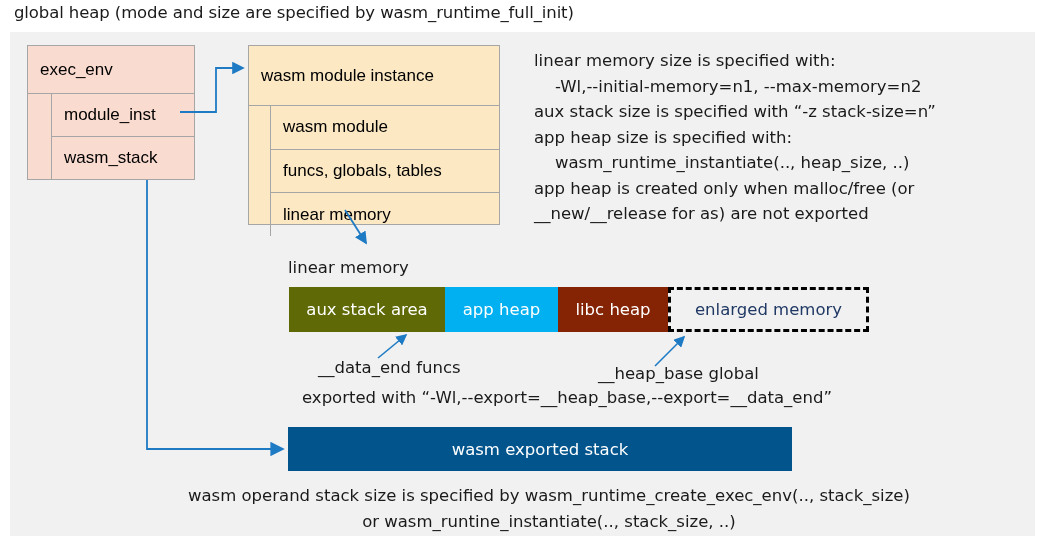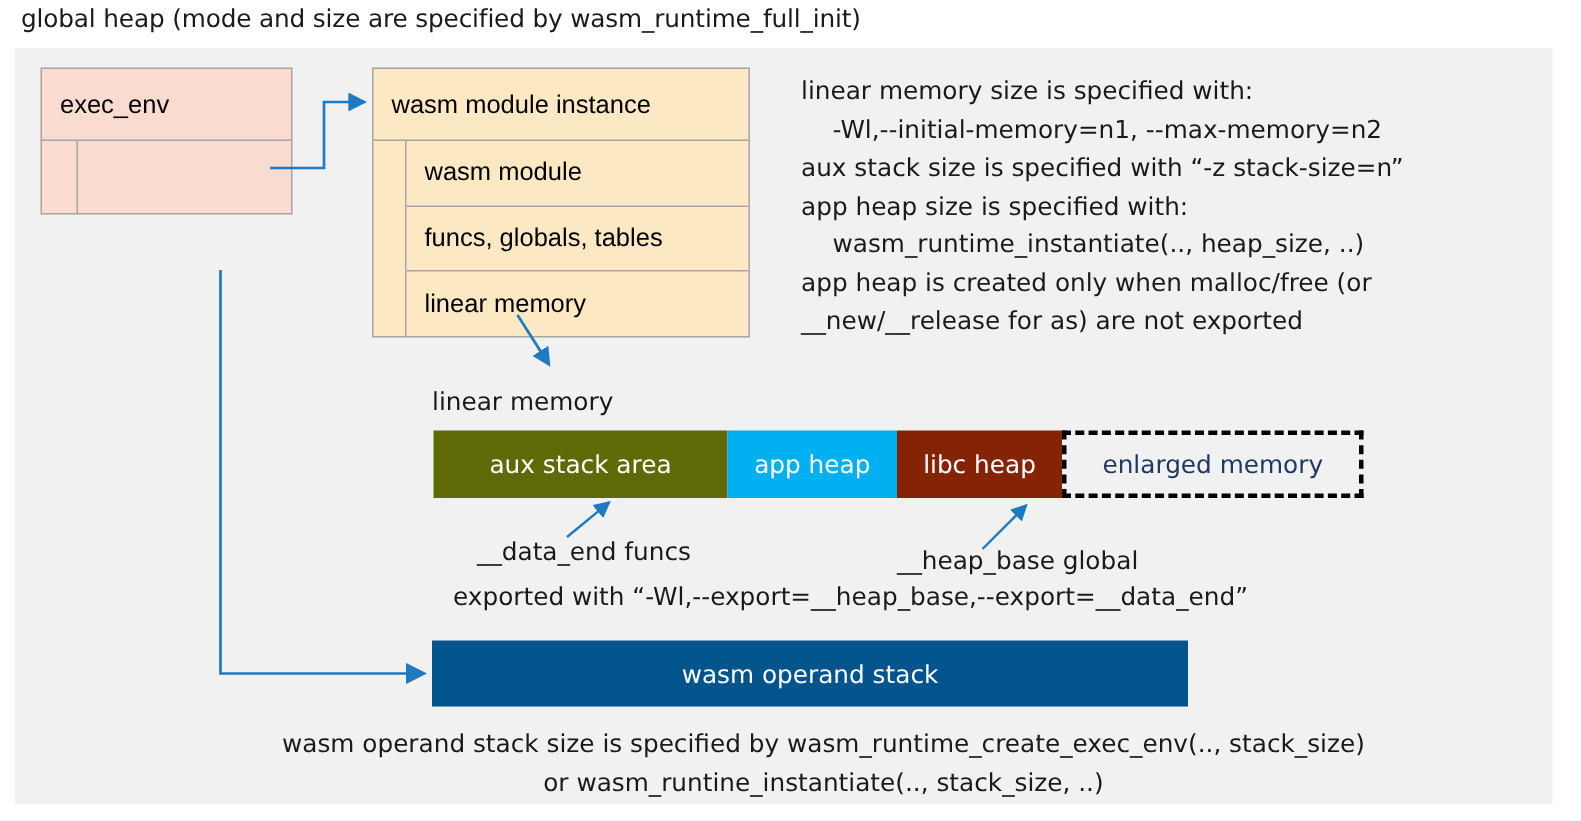--- a/index.html
+++ b/index.html
@@ -50,26 +50,26 @@
     flex: 1;
     display: flex; align-items: center;
     padding-left: 12px;
     font-size: 17px;
     color: #000;
     font-family: "Liberation Sans", sans-serif;
     border-bottom: 1px solid #a6a6a6;
   }
   .struct .row:last-child { border-bottom: none; }
 
-  #exec-env { left: 27px; top: 45px; width: 168px; height: 98px; background: #fadbd0; }
+  #exec-env { left: 27px; top: 45px; width: 168px; height: 135px; background: #fadbd0; }
   #exec-env .hdr { height: 48px; }
   #exec-env .gutter { width: 24px; }
 
   #module-inst { left: 248px; top: 45px; width: 252px; height: 180px; background: #fce8c3; }
-  #module-inst .hdr { height: 48px; }
+  #module-inst .hdr { height: 60px; }
   #module-inst .gutter { width: 22px; }
 
   
   .note {
     position: absolute;
     font-size: 16.5px;
     line-height: 25.5px;
     color: #1a1a1a;
     white-space: pre;
     font-family: "DejaVu Sans", sans-serif;
@@ -139,20 +139,24 @@
 <div class="root">
 
   <div class="title">global heap (mode and size are specified by wasm_runtime_full_init)</div>
 
   <div class="panel"></div>
 
   <div class="struct" id="exec-env">
     <div class="hdr">exec_env</div>
     <div class="body">
       <div class="gutter"></div>
+      <div class="rows">
+        <div class="row">module_inst</div>
+        <div class="row">wasm_stack</div>
+      </div>
     </div>
   </div>
 
   <div class="struct" id="module-inst">
     <div class="hdr">wasm module instance</div>
     <div class="body">
       <div class="gutter"></div>
       <div class="rows">
         <div class="row">wasm module</div>
         <div class="row">funcs, globals, tables</div>
@@ -164,31 +168,31 @@
   <div class="note" id="note-right">linear memory size is specified with:
     -Wl,--initial-memory=n1, --max-memory=n2
 aux stack size is specified with “-z stack-size=n”
 app heap size is specified with:
     wasm_runtime_instantiate(.., heap_size, ..)
 app heap is created only when malloc/free (or
 __new/__release for as) are not exported</div>
 
   <div class="lm-label">linear memory</div>
   <div class="membar" id="membar">
-      <div class="seg" style="width: 196px; background: rgb(95, 106, 6);">aux stack area</div>
+      <div class="seg" style="width: 156px; background: rgb(95, 106, 6);">aux stack area</div>
       <div class="seg" style="width: 113px; background: rgb(0, 176, 240);">app heap</div>
       <div class="seg" style="width: 110px; background: rgb(132, 36, 5);">libc heap</div>
       <div class="seg dashed" style="width: 201px;">enlarged memory</div>
     </div>
 
   <div id="ann-data-end">__data_end funcs</div>
   <div id="ann-heap-base">__heap_base global</div>
   <div id="ann-exported">exported with “-Wl,--export=__heap_base,--export=__data_end”</div>
 
-  <div id="operand-stack">wasm operand stack</div>
+  <div id="operand-stack">wasm exported stack</div>
   <div id="note-bottom">wasm operand stack size is specified by wasm_runtime_create_exec_env(.., stack_size)
 or wasm_runtine_instantiate(.., stack_size, ..)</div>
 
   <svg class="arrows" viewBox="0 0 1054 547">
     <defs>
       <marker id="ah" markerWidth="7" markerHeight="7" refX="6" refY="3.5" orient="auto">
         <path d="M0,0 L7,3.5 L0,7 z" fill="#1f7ac4"></path>
       </marker>
       <marker id="ah2" markerWidth="8" markerHeight="8" refX="7" refY="4" orient="auto">
         <path d="M0,0 L8,4 L0,8 z" fill="#1f7ac4"></path>

